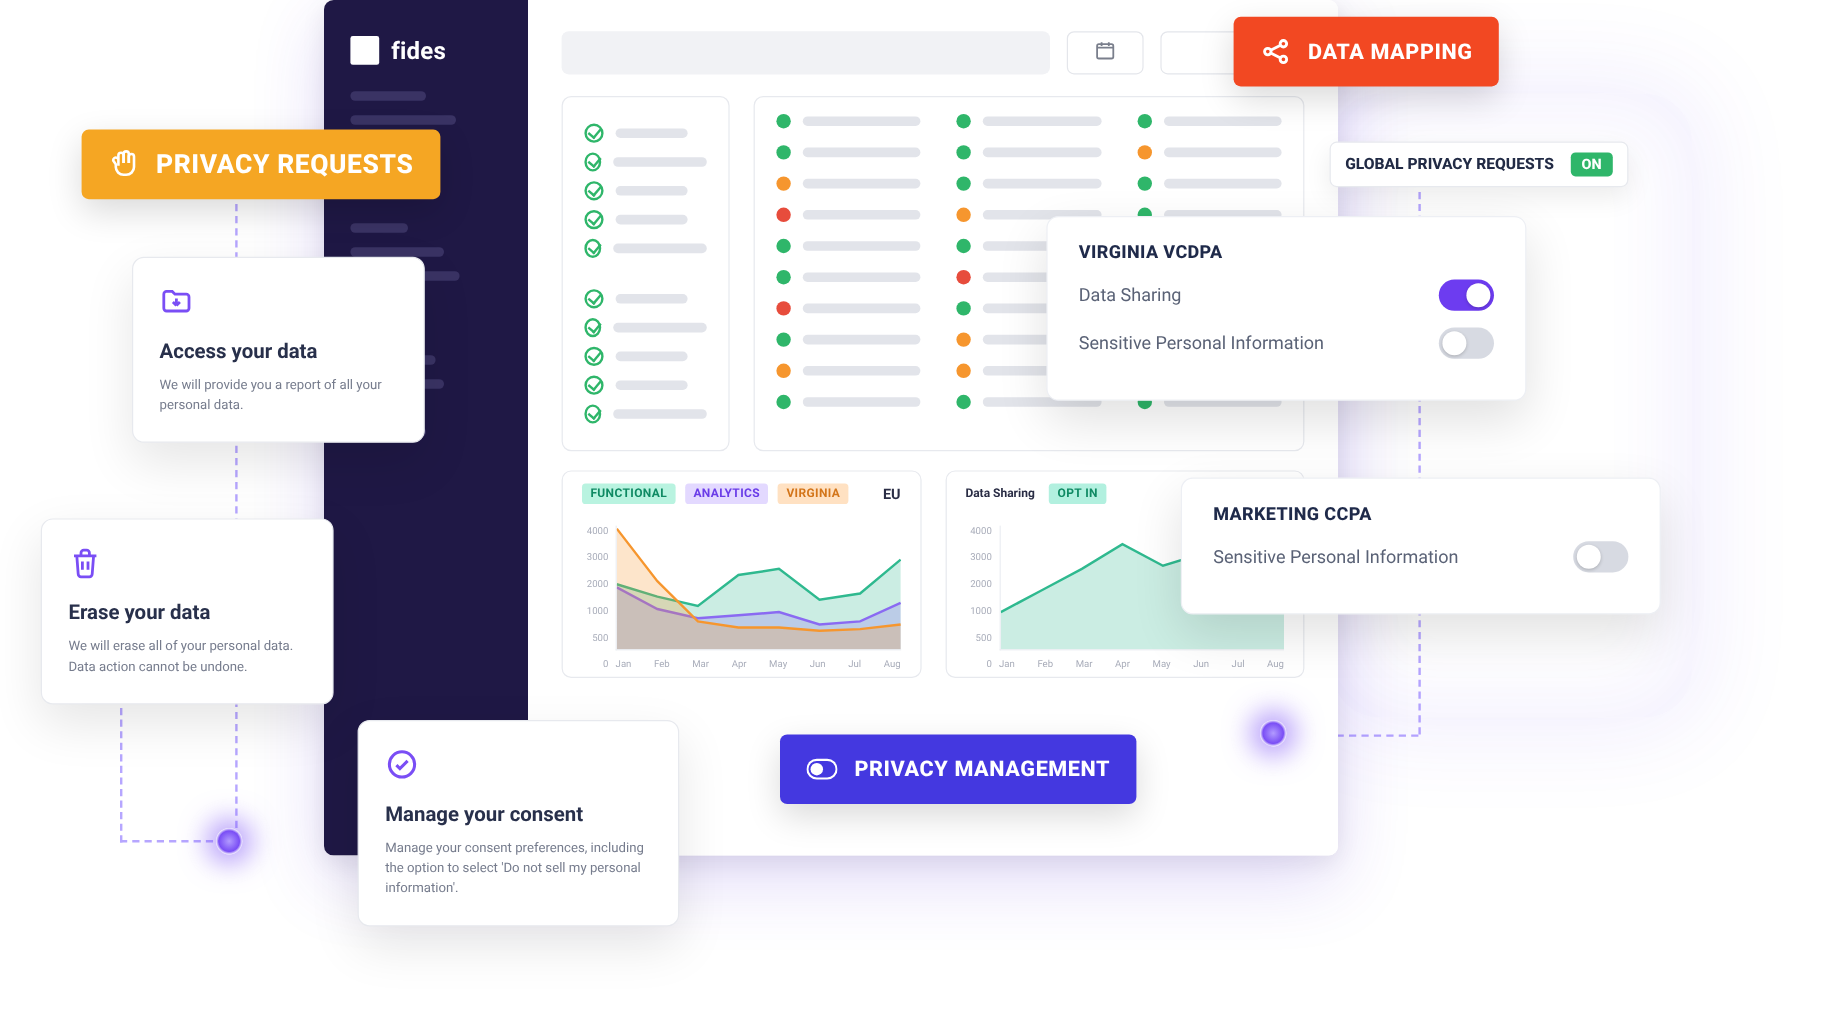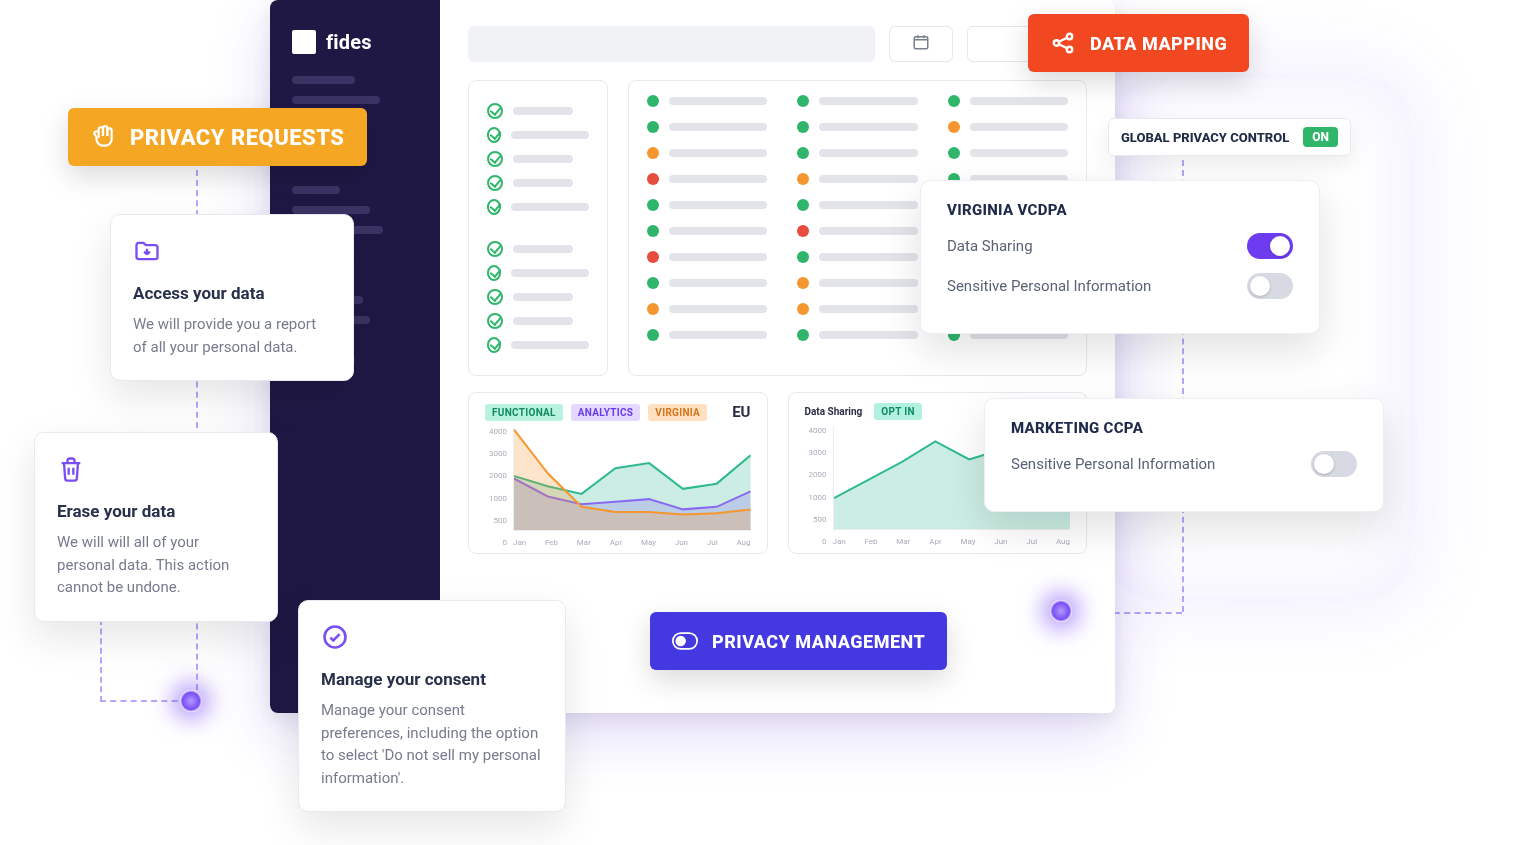--- a/index.html
+++ b/index.html
@@ -37,62 +37,62 @@
 
   .status-grid { display: grid; grid-template-columns: repeat(3, 1fr); column-gap: 30px; row-gap: 14px; }
   .status-row { display: flex; align-items: center; gap: 10px; }
   .dot { width: 12px; height: 12px; border-radius: 50%; }
   .dot.green { background: #2fb66a; }
   .dot.orange { background: #f6962e; }
   .dot.red { background: #e74c3c; }
 
   .charts { display: flex; gap: 20px; }
   .chart { flex: 1; border: 1px solid #e7e9ee; border-radius: 8px; padding: 10px 16px 6px; background: #fff; }
-  .chips { display: flex; gap: 8px; align-items: center; margin-bottom: 6px; }
+  .chips { display: flex; gap: 8px; align-items: center; margin-bottom: 18px; }
   .chip { font-size: 10px; font-weight: 700; padding: 3px 7px; border-radius: 3px; letter-spacing: .3px; }
   .chip.func { background: #b9f3e0; color: #0f8a63; }
   .chip.analy { background: #e3d9ff; color: #6a3ce8; }
   .chip.markt { background: #ffe1c2; color: #d3751a; }
   .chip.optin { background: #b2f0df; color: #0f8a63; }
-  .chip-region { margin-left: auto; font-size: 15px; font-weight: 700; color: #2a2d45; }
+  .chip-region { margin-left: auto; font-size: 12px; font-weight: 700; color: #2a2d45; }
   .series-label { font-size: 10px; font-weight: 700; color: #2a2d45; margin-right: 4px; }
   .chart-box { height: 120px; position: relative; }
   .y-axis { position: absolute; left: 0; top: 0; bottom: 0; width: 26px; display: flex; flex-direction: column; justify-content: space-between; font-size: 8px; color: #a9adba; text-align: right; padding-right: 4px; }
   .plot { position: absolute; left: 28px; right: 0; top: 0; bottom: 16px; border-left: 1px solid #eceef3; border-bottom: 1px solid #eceef3; }
   .x-axis { position: absolute; left: 28px; right: 0; bottom: 0; display: flex; justify-content: space-between; font-size: 8px; color: #a9adba; }
 
   
   .badge { position: absolute; border-radius: 6px; display: flex; align-items: center; gap: 14px; font-weight: 800; letter-spacing: .5px; box-shadow: 0 10px 28px rgba(0,0,0,.15); }
   .badge.privacy { left: 68px; top: 108px; background: #f5a623; color: #fff; padding: 16px 22px; font-size: 22px; }
   .badge.data-map { left: 1028px; top: 14px; background: #f24822; color: #fff; padding: 16px 22px; font-size: 18px; border-radius: 6px; }
   .badge.consent { left: 650px; top: 612px; background: #4438e0; color: #fff; padding: 16px 22px; font-size: 18px; }
   .badge-icon { width: 26px; height: 26px; display: flex; align-items: center; justify-content: center; }
 
   
   .gpc { position: absolute; left: 1108px; top: 118px; background: #fff; border: 1px solid #e7e9ee; border-radius: 6px; padding: 8px 12px; display: flex; align-items: center; gap: 14px; font-weight: 800; font-size: 13px; color: #222b45; box-shadow: 0 8px 22px rgba(0,0,0,.08); }
   .gpc .on { background: #2fb66a; color: #fff; border-radius: 4px; padding: 3px 9px; font-size: 12px; }
 
   
   .reg-card { position: absolute; background: #fff; border-radius: 10px; padding: 20px 26px; box-shadow: 0 16px 42px rgba(0,0,0,.12); border: 1px solid #edeff4; width: 400px; }
-  .reg-card.virginia { left: 920px; top: 180px; }
+  .reg-card.virginia { left: 872px; top: 180px; }
   .reg-card.california { left: 984px; top: 398px; }
   .reg-title { font-weight: 800; font-size: 15px; color: #1f2a4a; letter-spacing: .3px; margin-bottom: 14px; }
   .reg-row { display: flex; align-items: center; justify-content: space-between; margin: 14px 0; }
   .reg-label { color: #5a6276; font-size: 15px; }
   .toggle { width: 46px; height: 26px; border-radius: 14px; position: relative; }
   .toggle.on { background: #6d3cf0; }
   .toggle.off { background: #d7dae2; }
   .toggle .knob { position: absolute; top: 3px; width: 20px; height: 20px; border-radius: 50%; background: #fff; box-shadow: 0 1px 3px rgba(0,0,0,.2); }
   .toggle.on .knob { right: 3px; }
   .toggle.off .knob { left: 3px; }
 
   
   .info-card { position: absolute; background: #fff; border: 1px solid #e7e9ee; border-radius: 10px; padding: 22px 22px; box-shadow: 0 16px 42px rgba(0,0,0,.10); }
   .info-card h3 { font-size: 17px; font-weight: 700; color: #28304b; margin: 14px 0 10px; }
-  .info-card p  { font-size: 15px; color: #767c8d; line-height: 1.5; }
+  .info-card p  { font-size: 11px; color: #767c8d; line-height: 1.5; }
   .info-icon { width: 28px; height: 28px; }
   .card-access { left: 110px; top: 214px; width: 244px; }
   .card-erase  { left: 34px;  top: 432px; width: 244px; }
   .card-consent{ left: 298px; top: 600px; width: 268px; }
 
   
   .node { position: absolute; width: 22px; height: 22px; border-radius: 50%; background: radial-gradient(circle, #b29bff 0%, #7a4ef5 55%, rgba(122,78,245,0) 72%); box-shadow: 0 0 22px 8px rgba(122,78,245,.55); }
   .node1 { left: 180px; top: 690px; }
   .node2 { left: 1050px; top: 600px; }
 
@@ -429,21 +429,21 @@
     <span class="badge-icon">
       <svg width="30" height="20" viewBox="0 0 30 20">
           <rect x="1" y="1" width="28" height="18" rx="9" fill="none" stroke="#fff" stroke-width="2"></rect>
           <circle cx="10" cy="10" r="6" fill="#fff"></circle>
         </svg>
     </span>
     <span>PRIVACY MANAGEMENT</span>
   </div>
 
   <div class="gpc">
-    <span>GLOBAL PRIVACY CONTROL</span>
+    <span>GLOBAL PRIVACY REQUESTS</span>
     <span class="on">ON</span>
   </div>
 
   <div class="reg-card virginia">
     <div class="reg-title">VIRGINIA VCDPA</div>
     <div class="reg-row">
       <span class="reg-label">Data Sharing</span>
       <span class="toggle on">
           <span class="knob"></span>
         </span>
@@ -478,21 +478,21 @@
   </div>
 
   <div class="info-card card-erase">
     <span class="info-icon">
       <svg width="28" height="28" viewBox="0 0 24 24" fill="none" stroke="#7a4ef5" stroke-width="2">
           <path d="M4 7h16M9 7V5a2 2 0 012-2h2a2 2 0 012 2v2M6 7l1 13a2 2 0 002 2h6a2 2 0 002-2l1-13"></path>
           <path d="M10 11v6M14 11v6"></path>
         </svg>
     </span>
     <h3>Erase your data</h3>
-    <p>We will will all of your personal data. This action cannot be undone.</p>
+    <p>We will erase all of your personal data. Data action cannot be undone.</p>
   </div>
 
   <div class="info-card card-consent">
     <span class="info-icon">
       <svg width="28" height="28" viewBox="0 0 24 24" fill="none" stroke="#7a4ef5" stroke-width="2.2">
           <circle cx="12" cy="12" r="9"></circle>
           <path d="M8 12.5l2.5 2.5L16 9.5"></path>
         </svg>
     </span>
     <h3>Manage your consent</h3>

